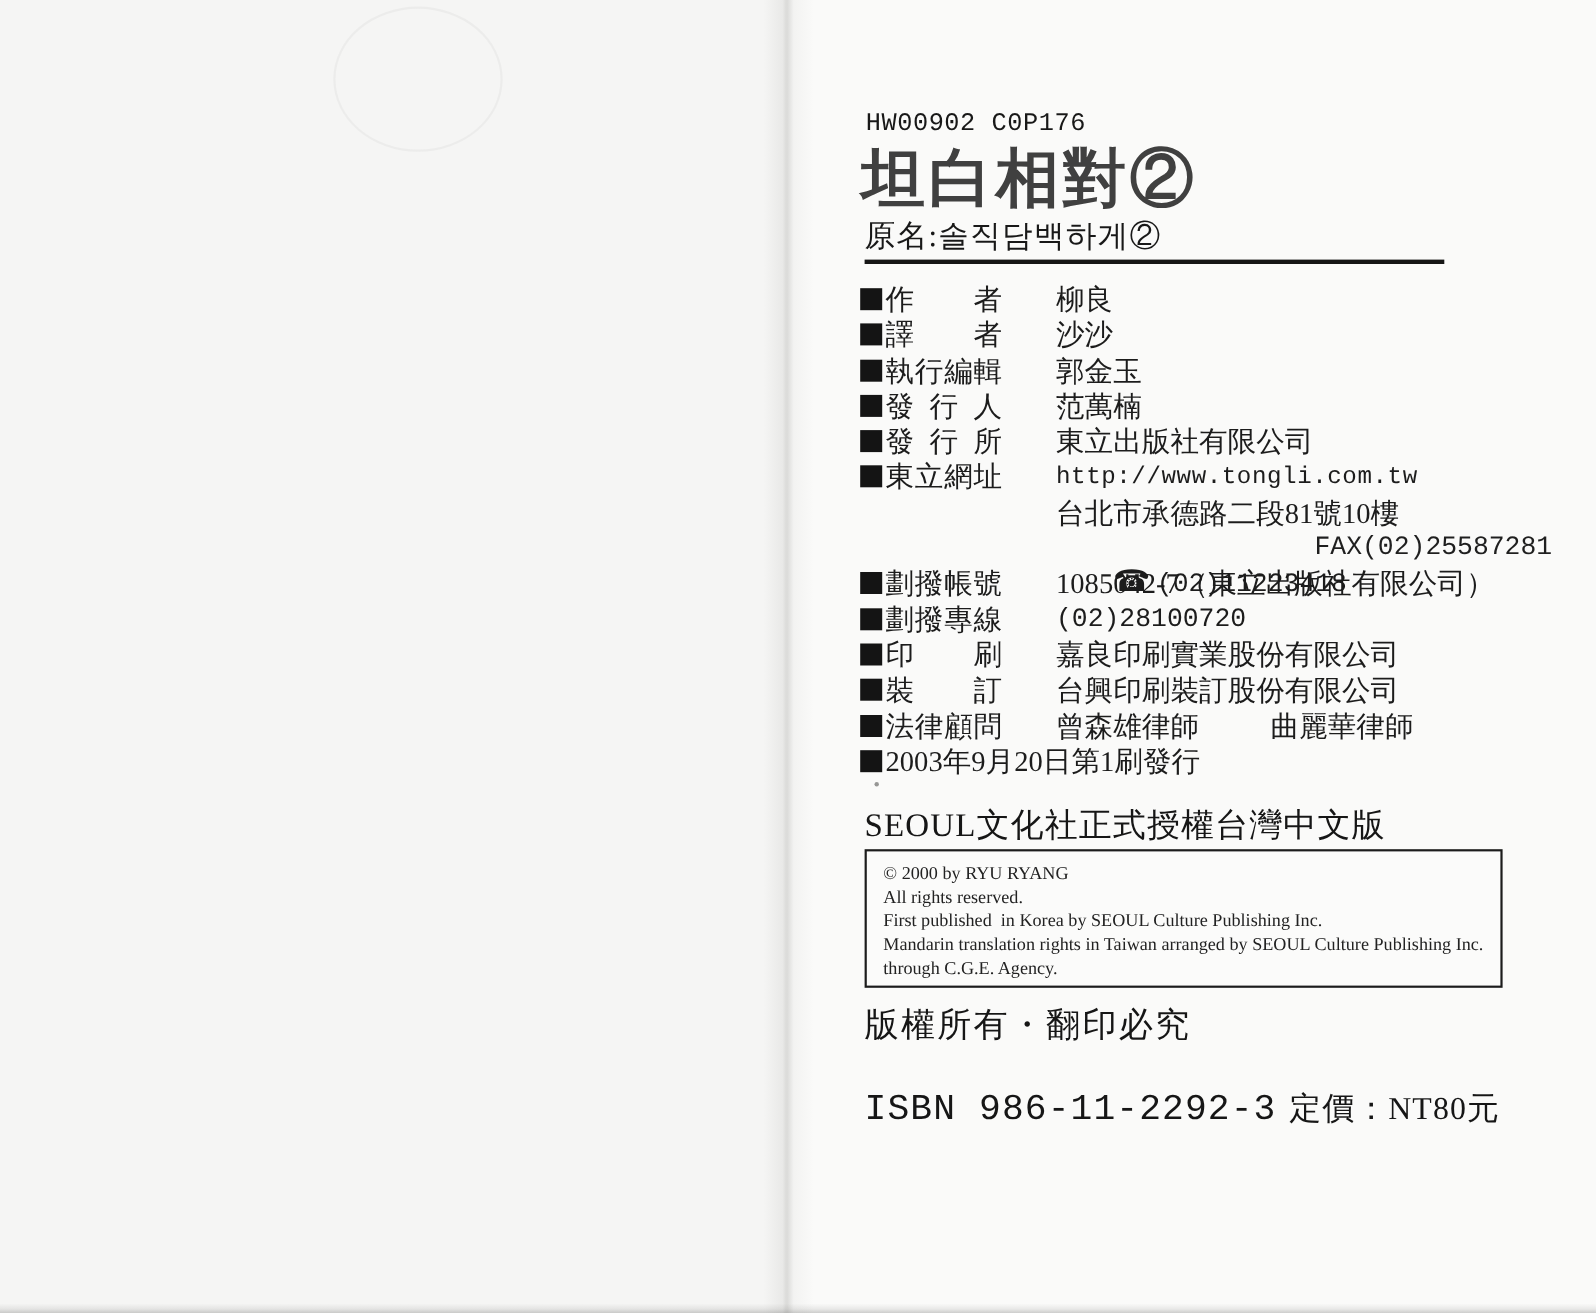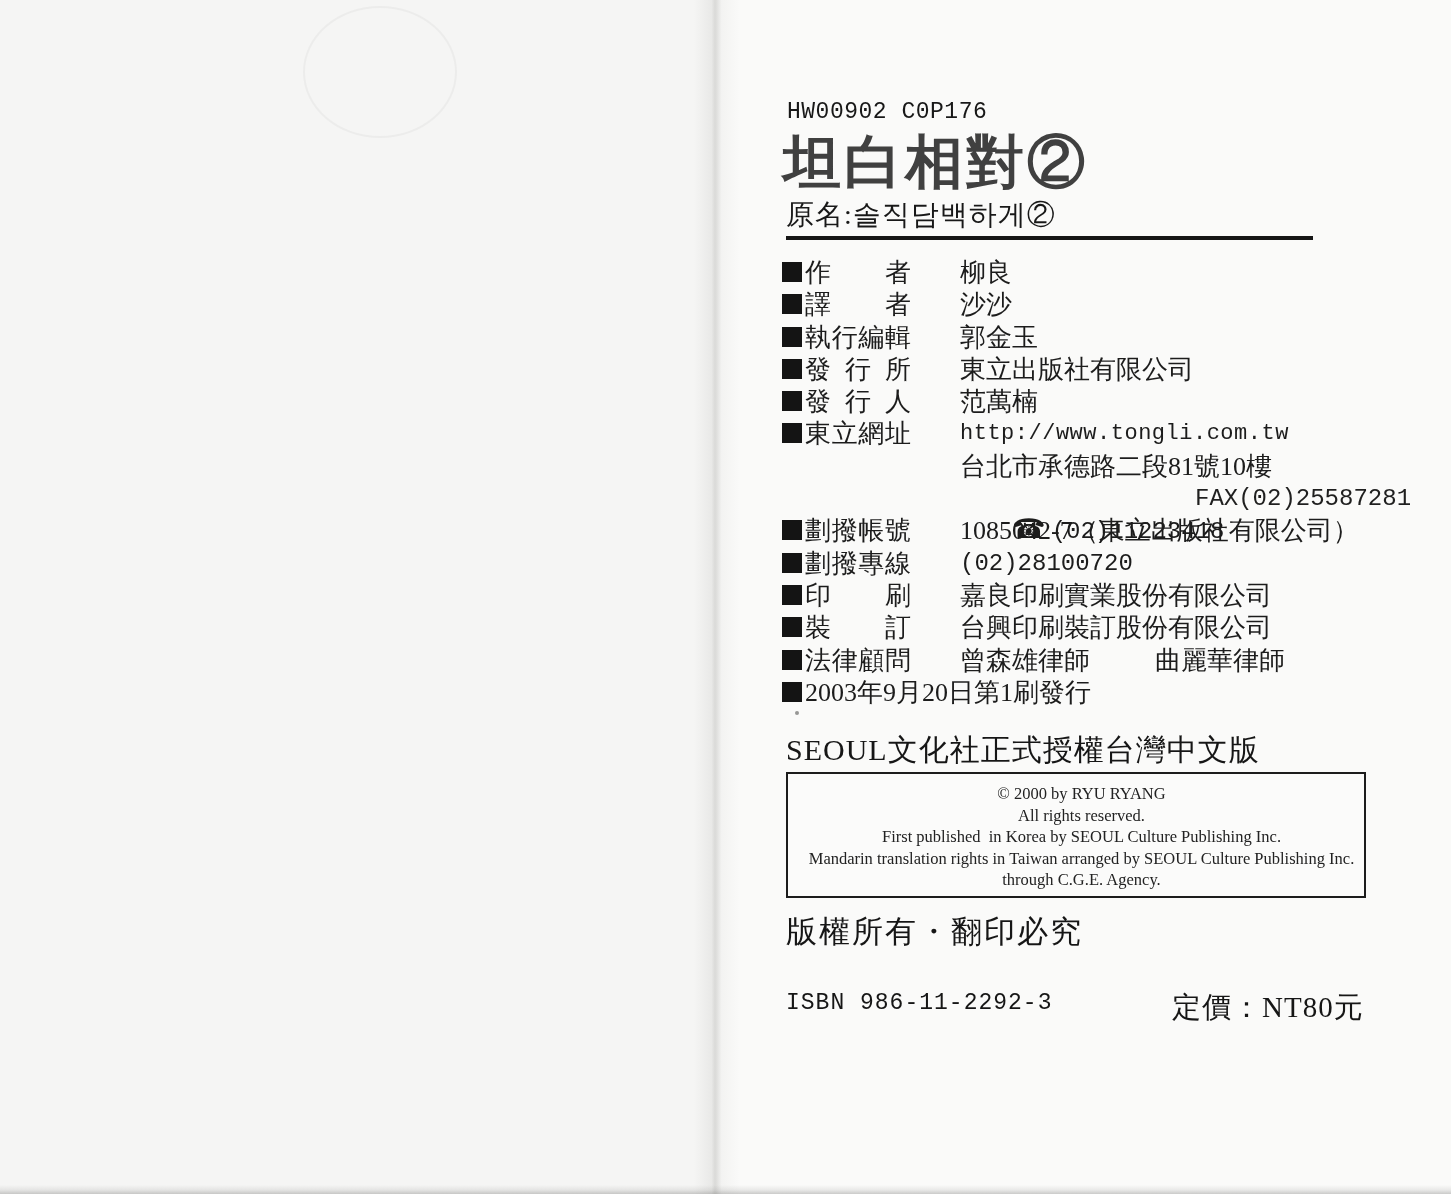--- a/index.html
+++ b/index.html
@@ -45,28 +45,28 @@
   .date-line { position:absolute; left:23px; top:1px; font-size:26px; line-height:30px; color:#1c1c1c; }
   .mono { font-family:"Liberation Mono", monospace; }
   .url  { font-size:22px; letter-spacing:0.5px; }
   .num  { font-size:24px; }
   .phone-glyph { font-family:"DejaVu Sans", sans-serif; font-size:27px; margin-right:6px; }
   .fax-pos { position:absolute; left:413px; top:1px; font-size:24px; line-height:30px; white-space:pre; }
 
   .seoul-heading { position:absolute; left:786px; top:730px; font-size:30px; letter-spacing:1px; color:#161616; }
   .license-box {
     position:absolute; left:786px; top:772px; width:580px; height:126px;
-    border:2px solid #1c1c1c; box-sizing:border-box; padding:9px 4px 0 15px; background:rgba(255,255,255,0.25);text-align:center;
+    border:2px solid #1c1c1c; box-sizing:border-box; padding:9px 4px 0 15px; background:rgba(255,255,255,0.25);
   }
   .license-box .line { font-size:16.5px; line-height:21.5px; white-space:pre; color:#222; }
 
   .copyright-notice { position:absolute; left:786px; top:911px; font-size:31px; letter-spacing:2px; color:#161616; }
   .damage-notice    { position:absolute; left:786px; top:949px; font-size:31px; letter-spacing:1px; color:#161616; }
   .isbn-row { position:absolute; left:786px; top:988px; width:600px; height:40px; }
-  .isbn  { position:absolute; left:0; top:2px; font-family:"Liberation Mono", monospace; font-size:23px; letter-spacing:1px; color:#161616; }
+  .isbn  { position:absolute; left:0; top:2px; font-family:"Liberation Mono", monospace; font-size:33px; letter-spacing:1px; color:#161616; }
   .price { position:absolute; left:386px; top:0; font-size:29px; letter-spacing:1px; color:#161616; }
 </style>
 </head>
 <body>
 
 <div id="scan">
   <div class="page-left"></div>
   <div class="page-right"></div>
   <div class="gutter"></div>
   <div class="circle-artifact"></div>
@@ -92,28 +92,28 @@
     </div>
 
     <div class="crow">
       <span class="bullet"></span>
       <span class="clabel">執行編輯</span>
       <span class="cvalue">郭金玉</span>
     </div>
 
     <div class="crow">
       <span class="bullet"></span>
-      <span class="clabel">發行所</span>
-      <span class="cvalue">東立出版社有限公司</span>
+      <span class="clabel">發行人</span>
+      <span class="cvalue">范萬楠</span>
     </div>
 
     <div class="crow">
       <span class="bullet"></span>
-      <span class="clabel">發行人</span>
-      <span class="cvalue">范萬楠</span>
+      <span class="clabel">發行所</span>
+      <span class="cvalue">東立出版社有限公司</span>
     </div>
 
     <div class="crow">
       <span class="bullet"></span>
       <span class="clabel">東立網址</span>
       <span class="cvalue mono url">http://www.tongli.com.tw</span>
     </div>
 
     <div class="crow">
       <span class="cvalue">台北市承德路二段81號10樓</span>

